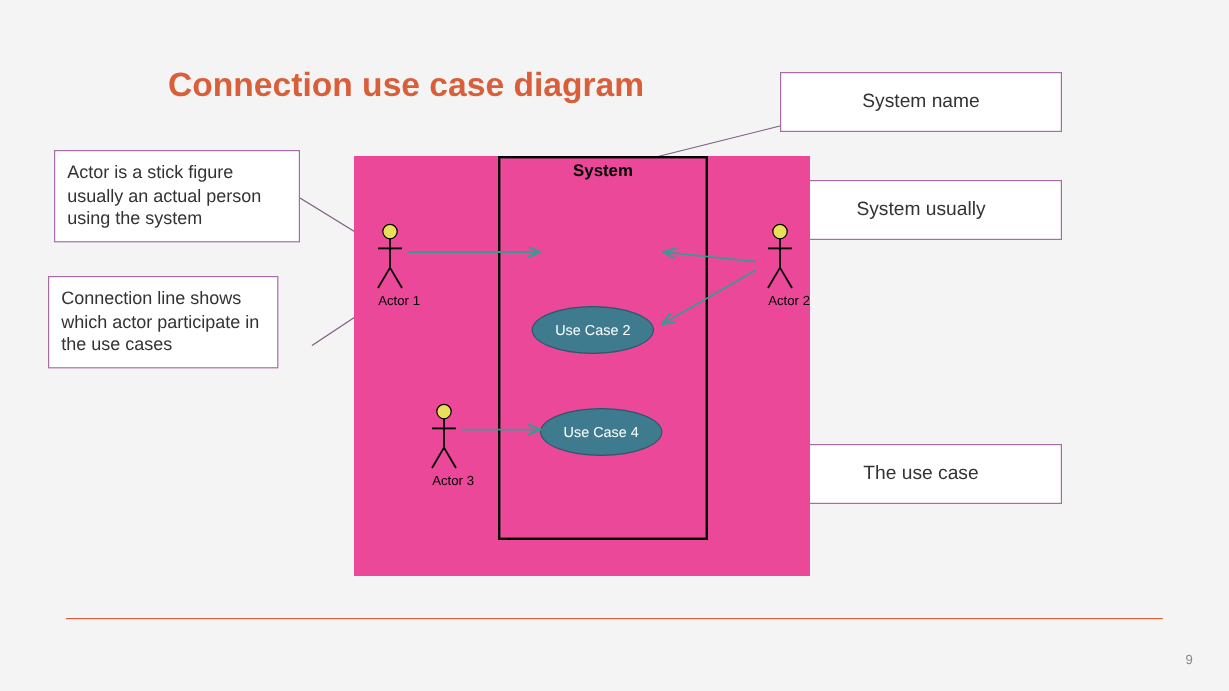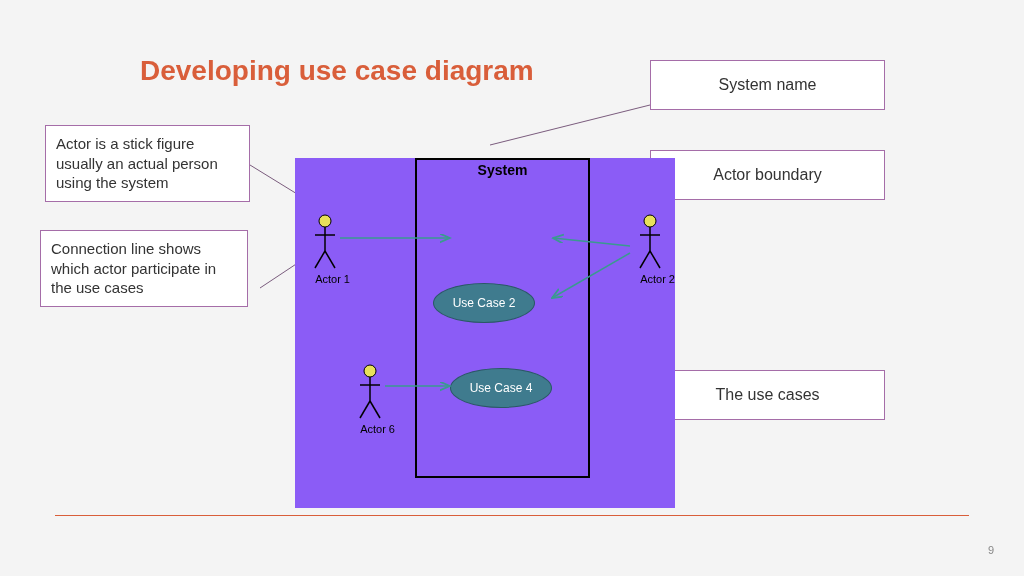--- a/index.html
+++ b/index.html
@@ -1,62 +1,62 @@
 <!DOCTYPE html>
 <html><head>
 <meta charset="utf-8">
 <style>
   html, body { margin: 0; padding: 0; width: 1024px; height: 576px; font-family: Arial, sans-serif; background: #f4f4f4; overflow: hidden; }
   .slide { position: relative; width: 1024px; height: 576px; }
   .title { position: absolute; left: 140px; top: 55px; font-size: 28px; font-weight: bold; color: #d95e3a; }
   .label-box { position: absolute; border: 1px solid #a56da8; background: #fff; text-align: left; font-size: 15px; color: #333; padding: 8px 10px; box-sizing: border-box; line-height: 1.3; }
   .right-box { position: absolute; border: 1px solid #a56da8; background: #fff; text-align: right; font-size: 16px; color: #333; display: flex; align-items: center; justify-content: center; box-sizing: border-box; }
-  .diagram { position: absolute; left: 295px; top: 130px; width: 380px; height: 350px; background: #8b5cf6; margin-top: 28px; }
+  .diagram { position: absolute; left: 295px; top: 130px; width: 380px; height: 350px; background: #ec4899; }
   .sys-boundary { position: absolute; left: 120px; top: 0px; width: 175px; height: 320px; border: 2px solid #000; box-sizing: border-box; }
   .sys-label { position: absolute; left: 125px; top: 4px; width: 165px; text-align: center; font-size: 14px; font-weight: bold; color: #000; }
   .use-case { position: absolute; width: 100px; height: 38px; background: #3f7b8e; border-radius: 50%; color: #fff; font-size: 12px; display: flex; align-items: center; justify-content: center; border: 1px solid #2a5866; }
   .actor { position: absolute; width: 50px; text-align: right; }
   .actor svg { width: 30px; height: 60px; display: block; margin: 0 auto; }
   .actor-name { font-size: 11px; color: #000; }
   .footer-line { position: absolute; left: 55px; right: 55px; top: 515px; height: 0; border-top: 1px solid #d95e3a; }
   .page-num { position: absolute; right: 30px; bottom: 20px; font-size: 11px; color: #888; }
 </style>
 </head>
 <body>
 
 <div class="slide">
 
-  <div class="title">Developing use case diagram</div>
+  <div class="title">Connection use case diagram</div>
 
   <div class="label-box" style="left:45px; top:125px; width:205px;">Actor is a stick figure usually an actual person using the system</div>
-  <div class="label-box" style="left:40px; top:230px; width:208px;">Connection line shows which actor participate in the use cases</div>
+  <div class="label-box" style="left:40px; top:230px; width:192px;">Connection line shows which actor participate in the use cases</div>
 
   <div class="right-box" style="left:650px; top:60px; width:235px; height:50px;">System name</div>
-  <div class="right-box" style="left:650px; top:150px; width:235px; height:50px;">Actor boundary</div>
-  <div class="right-box" style="left:650px; top:370px; width:235px; height:50px;">The use cases</div>
+  <div class="right-box" style="left:650px; top:150px; width:235px; height:50px;">System usually</div>
+  <div class="right-box" style="left:650px; top:370px; width:235px; height:50px;">The use case</div>
 
   <svg style="position:absolute; left:0; top:0; width:1024px; height:576px; pointer-events:none;">
 
     <line x1="650" y1="105" x2="490" y2="145" stroke="#7a5c7d" stroke-width="1"></line>
 
     <line x1="650" y1="175" x2="590" y2="175" stroke="#7a5c7d" stroke-width="1"></line>
 
     <line x1="250" y1="165" x2="315" y2="205" stroke="#7a5c7d" stroke-width="1"></line>
 
     <line x1="260" y1="288" x2="355" y2="225" stroke="#7a5c7d" stroke-width="1"></line>
 
     <line x1="650" y1="395" x2="555" y2="370" stroke="#7a5c7d" stroke-width="1"></line>
   </svg>
 
   <div class="diagram">
 
     <div class="sys-boundary"></div>
     <div class="sys-label">System</div>
 
-    <div class="use-case" style="left:138px; top:125px;">Use Case 2</div>
+    <div class="use-case" style="left:148px; top:125px;">Use Case 2</div>
     <div class="use-case" style="left:155px; top:210px;">Use Case 4</div>
 
     <div class="actor" style="left:5px; top:55px;">
       <svg viewBox="0 0 30 60">
           <circle cx="15" cy="8" r="6" fill="#e8e05a" stroke="#000"></circle>
           <line x1="15" y1="14" x2="15" y2="38" stroke="#000" stroke-width="1.5"></line>
           <line x1="5" y1="22" x2="25" y2="22" stroke="#000" stroke-width="1.5"></line>
           <line x1="15" y1="38" x2="5" y2="55" stroke="#000" stroke-width="1.5"></line>
           <line x1="15" y1="38" x2="25" y2="55" stroke="#000" stroke-width="1.5"></line>
         </svg>
@@ -75,21 +75,21 @@
     </div>
 
     <div class="actor" style="left:50px; top:205px;">
       <svg viewBox="0 0 30 60">
           <circle cx="15" cy="8" r="6" fill="#e8e05a" stroke="#000"></circle>
           <line x1="15" y1="14" x2="15" y2="38" stroke="#000" stroke-width="1.5"></line>
           <line x1="5" y1="22" x2="25" y2="22" stroke="#000" stroke-width="1.5"></line>
           <line x1="15" y1="38" x2="5" y2="55" stroke="#000" stroke-width="1.5"></line>
           <line x1="15" y1="38" x2="25" y2="55" stroke="#000" stroke-width="1.5"></line>
         </svg>
-      <div class="actor-name">Actor 6</div>
+      <div class="actor-name">Actor 3</div>
     </div>
 
     <svg style="position:absolute; left:0; top:0; width:380px; height:350px; pointer-events:none;">
       <defs>
         <marker id="arrowT" markerWidth="8" markerHeight="8" refX="7" refY="3" orient="auto">
           <path d="M0,0 L7,3 L0,6" fill="none" stroke="#3a9a8f" stroke-width="1.2"></path>
         </marker>
       </defs>
 
       <line x1="45" y1="80" x2="155" y2="80" stroke="#3a9a8f" stroke-width="1.5" marker-end="url(#arrowT)"></line>

